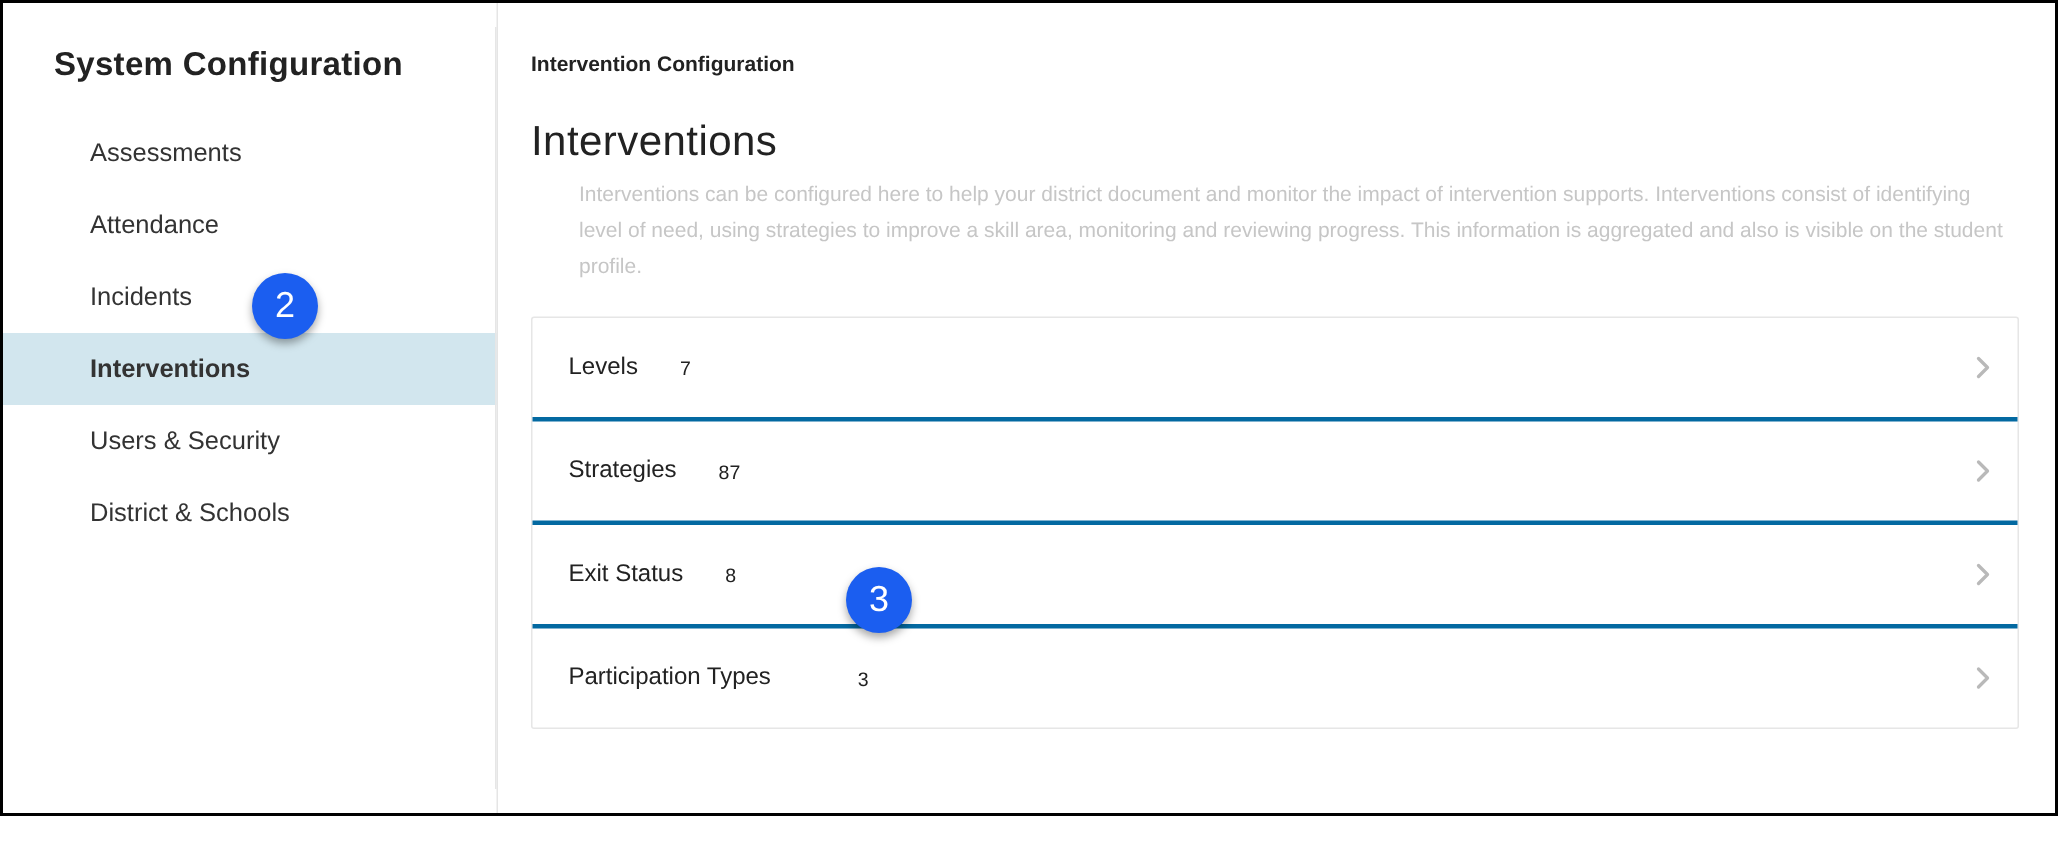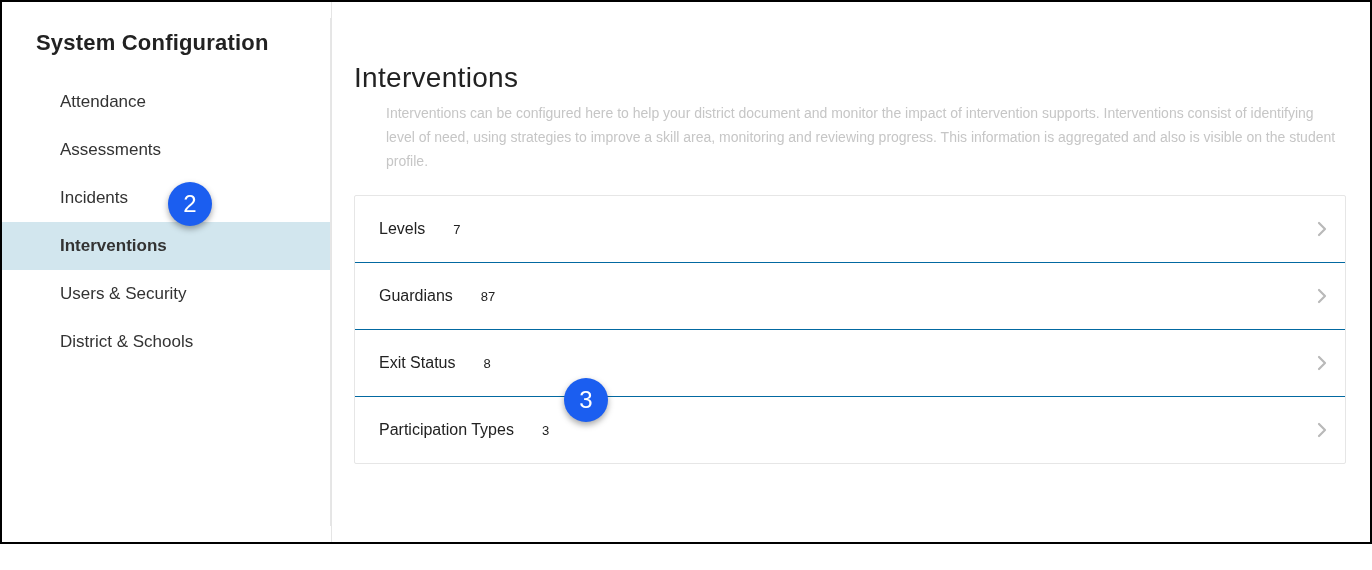--- a/index.html
+++ b/index.html
@@ -8,64 +8,65 @@
     .sidebar { width: 330px; padding: 28px 0 0 0; border-right: 1px solid #e5e5e5; margin-right: 0; position: relative; }
     .sidebar-title { font-size: 22px; font-weight: 700; color: #222; padding: 0 0 22px 34px; letter-spacing: .2px; }
     .sidebar-item { font-size: 17px; color: #333; padding: 14px 0 14px 58px; cursor: pointer; }
     .sidebar-item.active { background: #d2e6ee; font-weight: 600; }
     .vsep { position: absolute; right: 0; top: 16px; bottom: 16px; width: 1px; background: #e6e6e6; }
     .main { flex: 1; padding: 32px 24px 0 22px; position: relative; }
     .breadcrumb { font-size: 14px; font-weight: 600; color: #222; }
     .h1 { font-size: 28px; font-weight: 500; color: #222; margin-top: 28px; letter-spacing: .3px; }
     .desc { font-size: 14px; line-height: 1.7; color: #c6c6c6; margin-top: 8px; max-width: 1000px; margin-left: 32px; }
     .panel { margin-top: 22px; border: 1px solid #e6e6e6; border-radius: 2px; }
-    .row { display: flex; align-items: center; padding: 24px 22px 24px 24px; border-bottom: 1px solid #0369a1; cursor: pointer; position: relative; }
-    .row:last-child { border-bottom: none; }
+    .row { display: flex; align-items: center; padding: 24px 22px 24px 24px; border-bottom: 3px solid #0369a1; cursor: pointer; position: relative; }
+    .row:last-child { border-bottom: none; gap: 30px; }
     .row-label { font-size: 16px; color: #222; }
     .row-count { font-size: 13px; color: #222; margin-left: 28px; }
     .chevron { position: absolute; right: 18px; top: 50%; transform: translateY(-50%); }
     .chevron svg { display: block; }
     .gap { height: 20px; }
     
     .badge { position: absolute; width: 44px; height: 44px; border-radius: 50%; background: #1b5ef0; color: #fff; font-size: 24px; display: flex; align-items: center; justify-content: center; box-shadow: 0 3px 6px rgba(0,0,0,.35); font-weight: 400; }
   </style>
 </head>
 <body>
 
 <div class="frame">
 
   <div class="sidebar">
     <div class="sidebar-title">System Configuration</div>
+    <div class="sidebar-item">Assessments</div>
     <div class="sidebar-item">Attendance</div>
-    <div class="sidebar-item">Assessments</div>
     <div class="sidebar-item">Incidents</div>
     <div class="sidebar-item active">Interventions</div>
     <div class="sidebar-item">Users &amp; Security</div>
     <div class="sidebar-item">District &amp; Schools</div>
     <div class="vsep"></div>
   </div>
 
   <div class="main">
+    <div class="breadcrumb">Intervention Configuration</div>
     <div class="h1">Interventions</div>
     <div class="desc">Interventions can be configured here to help your district document and monitor the impact of intervention supports. Interventions consist of identifying level of need, using strategies to improve a skill area, monitoring and reviewing progress. This information is aggregated and also is visible on the student profile.</div>
 
     <div class="panel">
 
       <div class="row">
         <span class="row-label">Levels</span>
         <span class="row-count">7</span>
         <span class="chevron">
           <svg width="10" height="16" viewBox="0 0 10 16">
               <path d="M2 2 L8 8 L2 14" stroke="#b9b9b9" stroke-width="2.2" fill="none" stroke-linecap="round" stroke-linejoin="round"></path>
             </svg>
         </span>
       </div>
 
       <div class="row">
-        <span class="row-label">Guardians</span>
+        <span class="row-label">Strategies</span>
         <span class="row-count">87</span>
         <span class="chevron">
           <svg width="10" height="16" viewBox="0 0 10 16">
               <path d="M2 2 L8 8 L2 14" stroke="#b9b9b9" stroke-width="2.2" fill="none" stroke-linecap="round" stroke-linejoin="round"></path>
             </svg>
         </span>
       </div>
 
       <div class="row">
         <span class="row-label">Exit Status</span>

